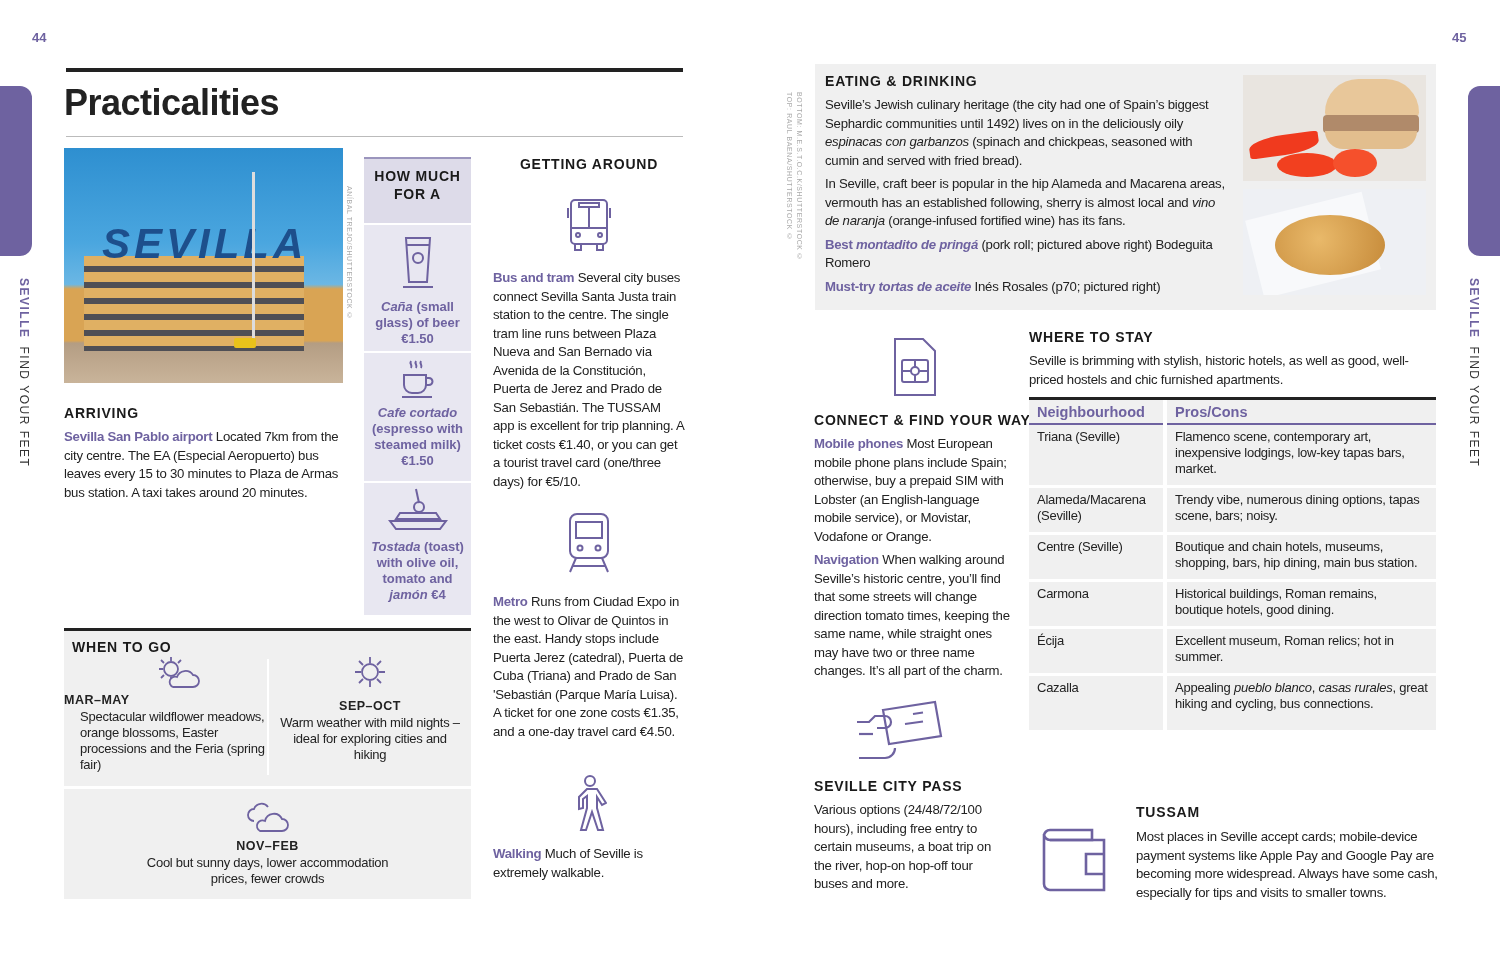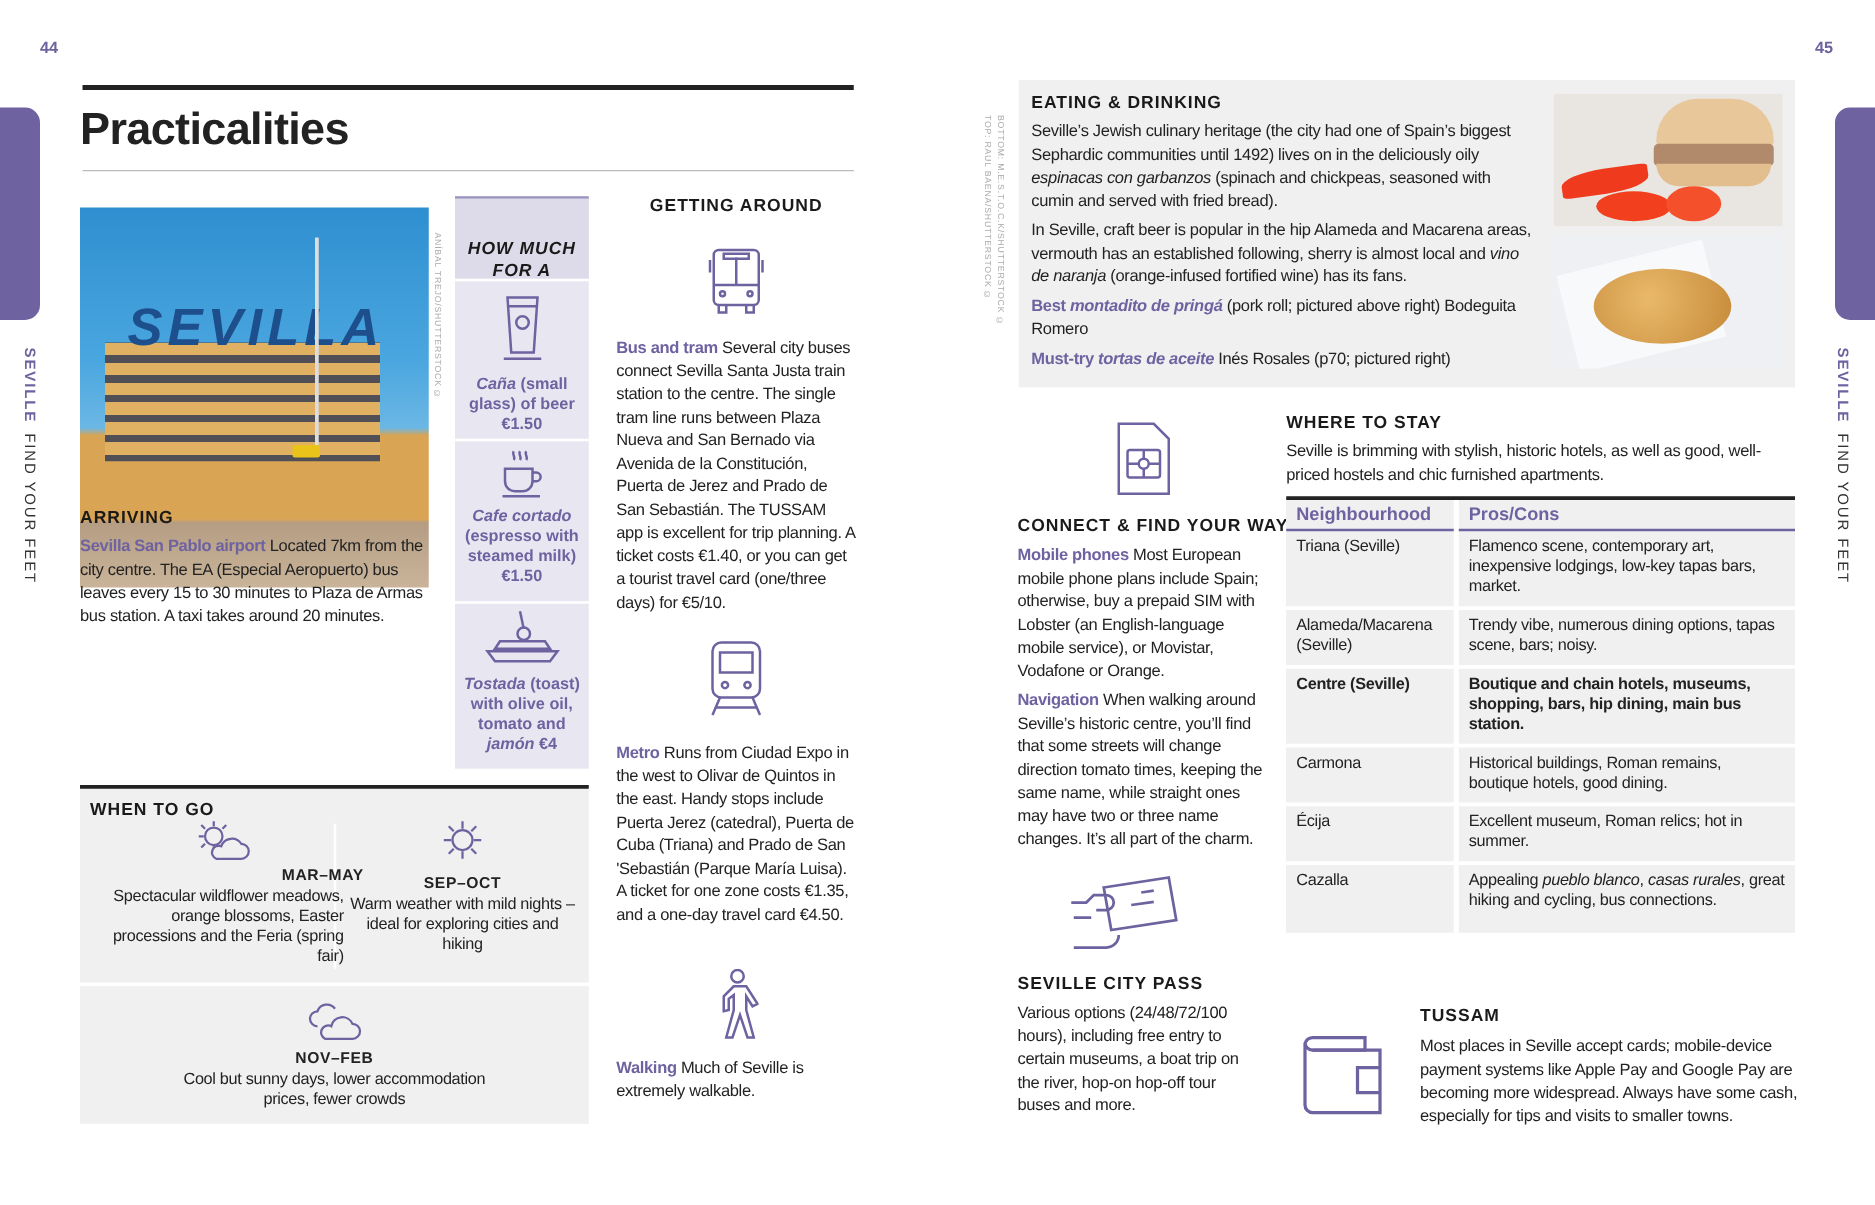--- a/index.html
+++ b/index.html
@@ -34,35 +34,35 @@
 <div class="abs pnum" style="left:32px;top:30px;">44</div>
 <div class="abs tab" style="left:0;top:86px;width:32px;height:170px;border-radius:0 12px 12px 0;"></div>
 <div class="abs vside" style="left:17px;top:278px;">
   <span class="kw">SEVILLE</span><span>FIND YOUR FEET</span>
 </div>
 
 <div class="abs" style="left:66px;top:68px;width:617px;height:4px;background:#222;"></div>
 <h1 class="abs title" style="left:64px;top:82px;">Practicalities</h1>
 <div class="abs" style="left:66px;top:136px;width:617px;height:1px;background:#bbb;"></div>
 
-<div class="abs photo" style="left:64px;top:166px;width:279px;height:304px;background:linear-gradient(180deg,#2e8fd0 0%,#4aa6df 40%,#6bb7e4 58%,#d9a454 60%,#d9a454 82%,#b49d83 83%,#c9b49a 100%);">
+<div class="abs photo" style="left:64px;top:148px;width:279px;height:235px;background:linear-gradient(180deg,#2e8fd0 0%,#4aa6df 40%,#6bb7e4 58%,#d9a454 60%,#d9a454 82%,#b49d83 83%,#c9b49a 100%);">
   <div class="abs" style="left:20px;top:108px;width:220px;height:95px;background:repeating-linear-gradient(180deg,#e0b063 0 10px,#4f4f55 10px 16px);"></div>
   <div class="abs" style="left:38px;top:72px;font-family:'Liberation Sans',sans-serif;font-weight:bold;font-style:italic;font-size:42px;color:#1d4f8c;letter-spacing:4px;">SEVILLA</div>
   <div class="abs" style="left:188px;top:24px;width:3px;height:170px;background:#ddd;"></div>
   <div class="abs" style="left:170px;top:190px;width:22px;height:10px;background:#e9c21a;border-radius:2px;"></div>
 </div>
 <div class="abs credit" style="left:346px;top:186px;">ANÍBAL TREJO/SHUTTERSTOCK ©</div>
 
 <div class="abs h" style="left:64px;top:405px;">ARRIVING</div>
 <div class="abs body" style="left:64px;top:428px;width:276px;">
   <span class="lead">Sevilla San Pablo airport</span><span> Located 7km from the city centre. The EA (Especial Aeropuerto) bus leaves every 15 to 30 minutes to Plaza de Armas bus station. A taxi takes around 20 minutes.</span>
 </div>
 
 <div class="abs howmuch" style="left:364px;top:157px;width:107px;height:458px;border-top:2px solid #9b95bd;">
-  <div class="h center" style="padding-top:30px;height:64px;line-height:18px;font-size:14px;background:#dddbe9;font-style:italic;">HOW MUCH FOR A</div>
+  <div class="h center" style="padding-top:8px;height:64px;line-height:18px;font-size:14px;background:#dddbe9;">HOW MUCH FOR A</div>
   <div class="cell" style="height:128px;padding-top:10px;">
     <div class="icon" style="display:flex;justify-content:center;">
       <svg width="34" height="56" viewBox="0 0 34 56" fill="none" stroke="#6e62a0" stroke-width="2">
           <path d="M5 3h24l-3 44H8z"></path>
           <line x1="5" y1="10" x2="29" y2="10"></line>
           <circle cx="17" cy="23" r="5"></circle>
           <line x1="2" y1="52" x2="32" y2="52"></line>
         </svg>
     </div>
     <div class="ptxt" style="margin-top:8px;"><i>Caña</i><span> (small glass) of beer €1.50</span></div>
@@ -87,21 +87,21 @@
           <path d="M4 34h56l-6 8H10z"></path>
         </svg>
     </div>
     <div class="ptxt" style="margin-top:6px;"><i>Tostada</i><span> (toast) with olive oil, tomato and </span><i>jamón</i><span> €4</span></div>
   </div>
 </div>
 
 <div class="abs grey" style="left:64px;top:628px;width:407px;height:158px;border-top:3px solid #222;">
   <div class="h" style="position:absolute;left:8px;top:8px;">WHEN TO GO</div>
   <div style="position:absolute;left:203px;top:28px;width:2px;height:116px;background:#fff;"></div>
-  <div style="position:absolute;left:0;top:24px;width:227px;text-align:right;">
+  <div style="position:absolute;left:0;top:24px;width:227px;text-align:left;">
     <div class="icon" style="display:flex;justify-content:center;">
       <svg width="46" height="34" viewBox="0 0 46 34" fill="none" stroke="#6e62a0" stroke-width="1.8">
           <circle cx="16" cy="14" r="7"></circle>
           <path d="M16 2v4M16 22v4M4 14h4M6 5l3 3M26 5l-3 3M6 23l3-3"></path>
           <path d="M18 32h20a6 6 0 0 0 0-12 9 9 0 0 0-16 2 5 5 0 0 0-4 10z" fill="#f0f0f0"></path>
         </svg>
     </div>
     <div style="font-weight:bold;font-size:12.5px;margin-top:4px;letter-spacing:0.5px;">MAR–MAY</div>
     <div class="body" style="font-size:13px;line-height:16px;padding:2px 16px 0;">Spectacular wildflower meadows, orange blossoms, Easter processions and the Feria (spring fair)</div>
   </div>
@@ -234,21 +234,21 @@
     </thead>
     <tbody>
       <tr style="height:60px;padding-left:32px;">
         <td class="n">Triana (Seville)</td>
         <td>Flamenco scene, contemporary art, inexpensive lodgings, low-key tapas bars, market.</td>
       </tr>
       <tr style="height:42px;">
         <td class="n">Alameda/Macarena (Seville)</td>
         <td>Trendy vibe, numerous dining options, tapas scene, bars; noisy.</td>
       </tr>
-      <tr style="height:43px;font-weight:bold;">
+      <tr style="height:43px;">
         <td class="n">Centre (Seville)</td>
         <td>Boutique and chain hotels, museums, shopping, bars, hip dining, main bus station.</td>
       </tr>
       <tr style="height:42px;">
         <td class="n">Carmona</td>
         <td>Historical buildings, Roman remains, boutique hotels, good dining.</td>
       </tr>
       <tr style="height:43px;">
         <td class="n">Écija</td>
         <td>Excellent museum, Roman relics; hot in summer.</td>

